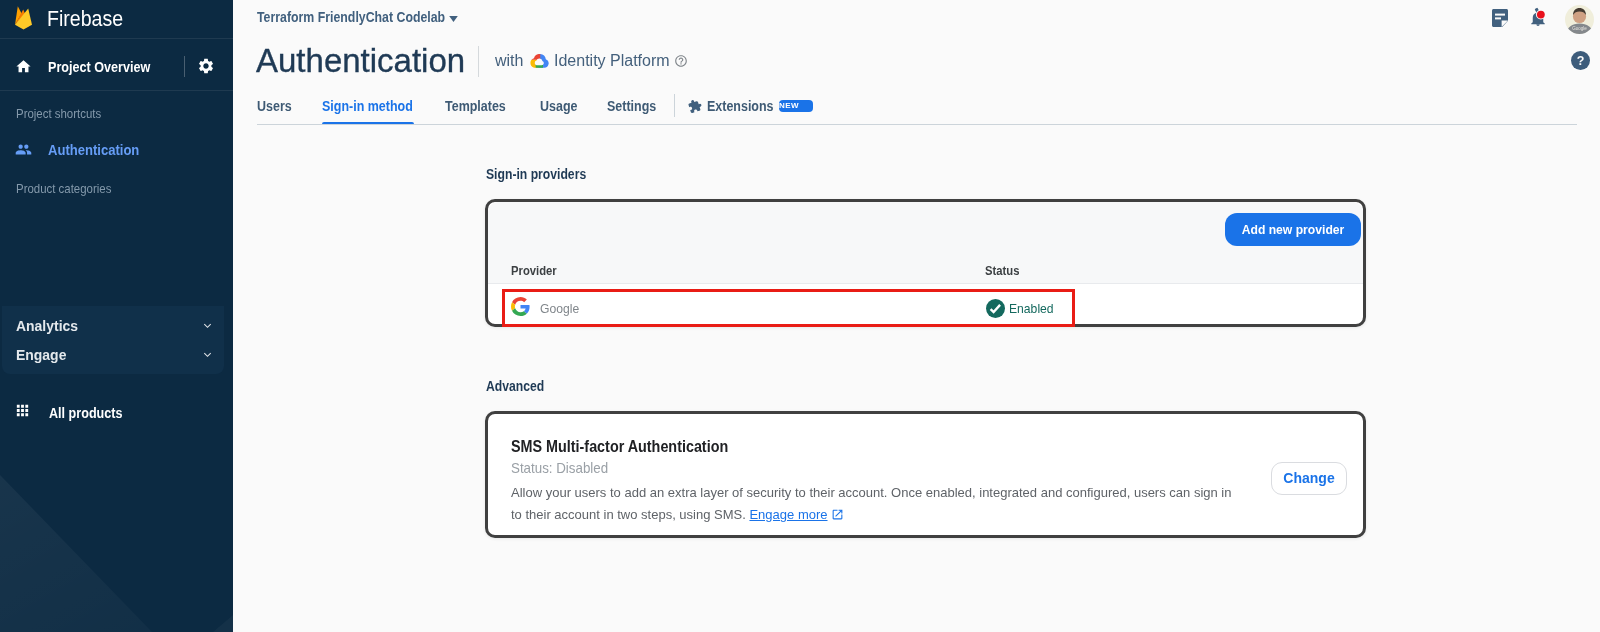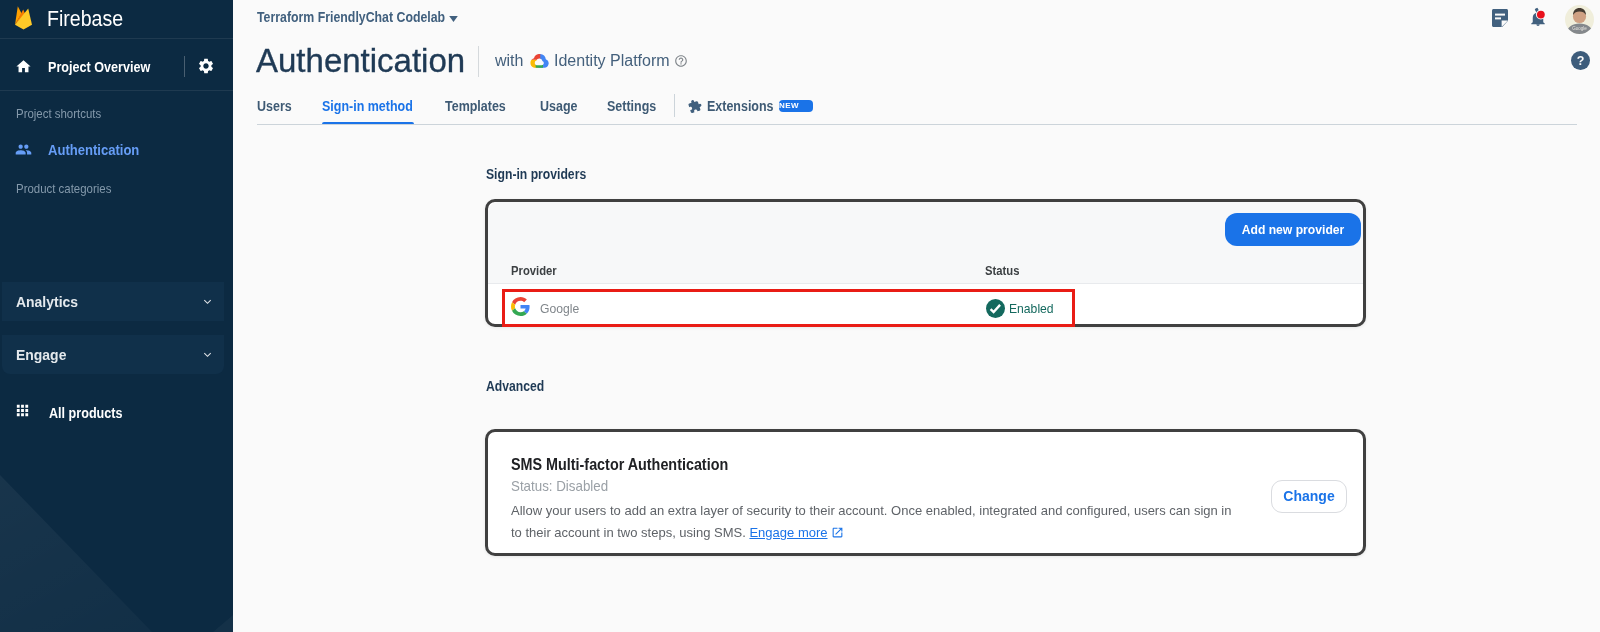--- a/index.html
+++ b/index.html
@@ -81,21 +81,21 @@
 
     <div class="side-label" style="top:106px">Project shortcuts</div>
 
     <svg class="abs" style="left:15px;top:141px" width="17" height="17" viewBox="0 0 24 24">
         <path fill="#669df6" d="M16 11c1.66 0 2.99-1.34 2.99-3S17.66 5 16 5c-1.66 0-3 1.34-3 3s1.34 3 3 3zm-8 0c1.66 0 2.99-1.34 2.99-3S9.66 5 8 5C6.34 5 5 6.34 5 8s1.34 3 3 3zm0 2c-2.33 0-7 1.17-7 3.5V19h14v-2.5c0-2.33-4.67-3.5-7-3.5zm8 0c-.29 0-.62.02-.97.05 1.16.84 1.97 1.97 1.97 3.45V19h6v-2.5c0-2.33-4.67-3.5-7-3.5z"></path>
       </svg>
     <div class="abs" style="left:48px;top:141px;color:#669df6;font-size:15px;font-weight:700;transform-origin:0 50%;transform:scaleX(0.87)">Authentication</div>
 
     <div class="side-label" style="top:181px">Product categories</div>
 
-    <div class="acc" style="top:282px">
+    <div class="acc" style="top:306px">
         <div class="acc-text">Analytics</div>
       <svg class="chev" width="11" height="11" viewBox="0 0 24 24">
           <path fill="none" stroke="#dfe3e7" stroke-width="2.4" d="M5 9l7 7 7-7"></path>
         </svg>
       </div>
     <div class="acc" style="top:335px;border-radius:0 0 8px 8px">
         <div class="acc-text">Engage</div>
       <svg class="chev" width="11" height="11" viewBox="0 0 24 24">
           <path fill="none" stroke="#dfe3e7" stroke-width="2.4" d="M5 9l7 7 7-7"></path>
         </svg>
@@ -202,21 +202,21 @@
     <svg class="abs" style="left:498px;top:97px" width="19" height="19" viewBox="0 0 24 24">
       <circle cx="12" cy="12" r="12" fill="#14695e"></circle>
       <path fill="none" stroke="#ffffff" stroke-width="3" d="M5.8 12.8l3.8 3.8 8.2-9.2"></path>
     </svg>
     <div class="enabled">Enabled</div>
     <div class="redbox"></div>
   </div>
 
   <div class="sectlabel" style="left:486px;top:378px">Advanced</div>
 
-  <div class="card" style="top:429px;height:127px">
+  <div class="card" style="top:411px;height:127px">
     <div class="abs" style="left:23px;top:23px;color:#202124;font-size:16.5px;font-weight:700;transform-origin:0 50%;transform:scaleX(0.87)">SMS Multi-factor Authentication</div>
     <div class="abs" style="left:23px;top:46px;color:#9aa0a6;font-size:14.5px;transform-origin:0 50%;transform:scaleX(0.92)">Status: Disabled</div>
     <div class="abs smalltext" style="left:23px;top:68px">Allow your users to add an extra layer of security to their account. Once enabled, integrated and configured, users can sign in<br>to their account in two steps, using SMS. <span class="link">Engage more</span><svg style="vertical-align:-2px;margin-left:3px" width="13" height="13" viewBox="0 0 24 24">
           <path fill="#1a73e8" d="M19 19H5V5h7V3H5c-1.11 0-2 .9-2 2v14c0 1.1.89 2 2 2h14c1.1 0 2-.9 2-2v-7h-2v7zM14 3v2h3.59l-9.83 9.83 1.41 1.41L19 6.41V10h2V3h-7z"></path>
         </svg></div>
     <div class="btn-change">Change</div>
   </div>
 
 </div>
 

